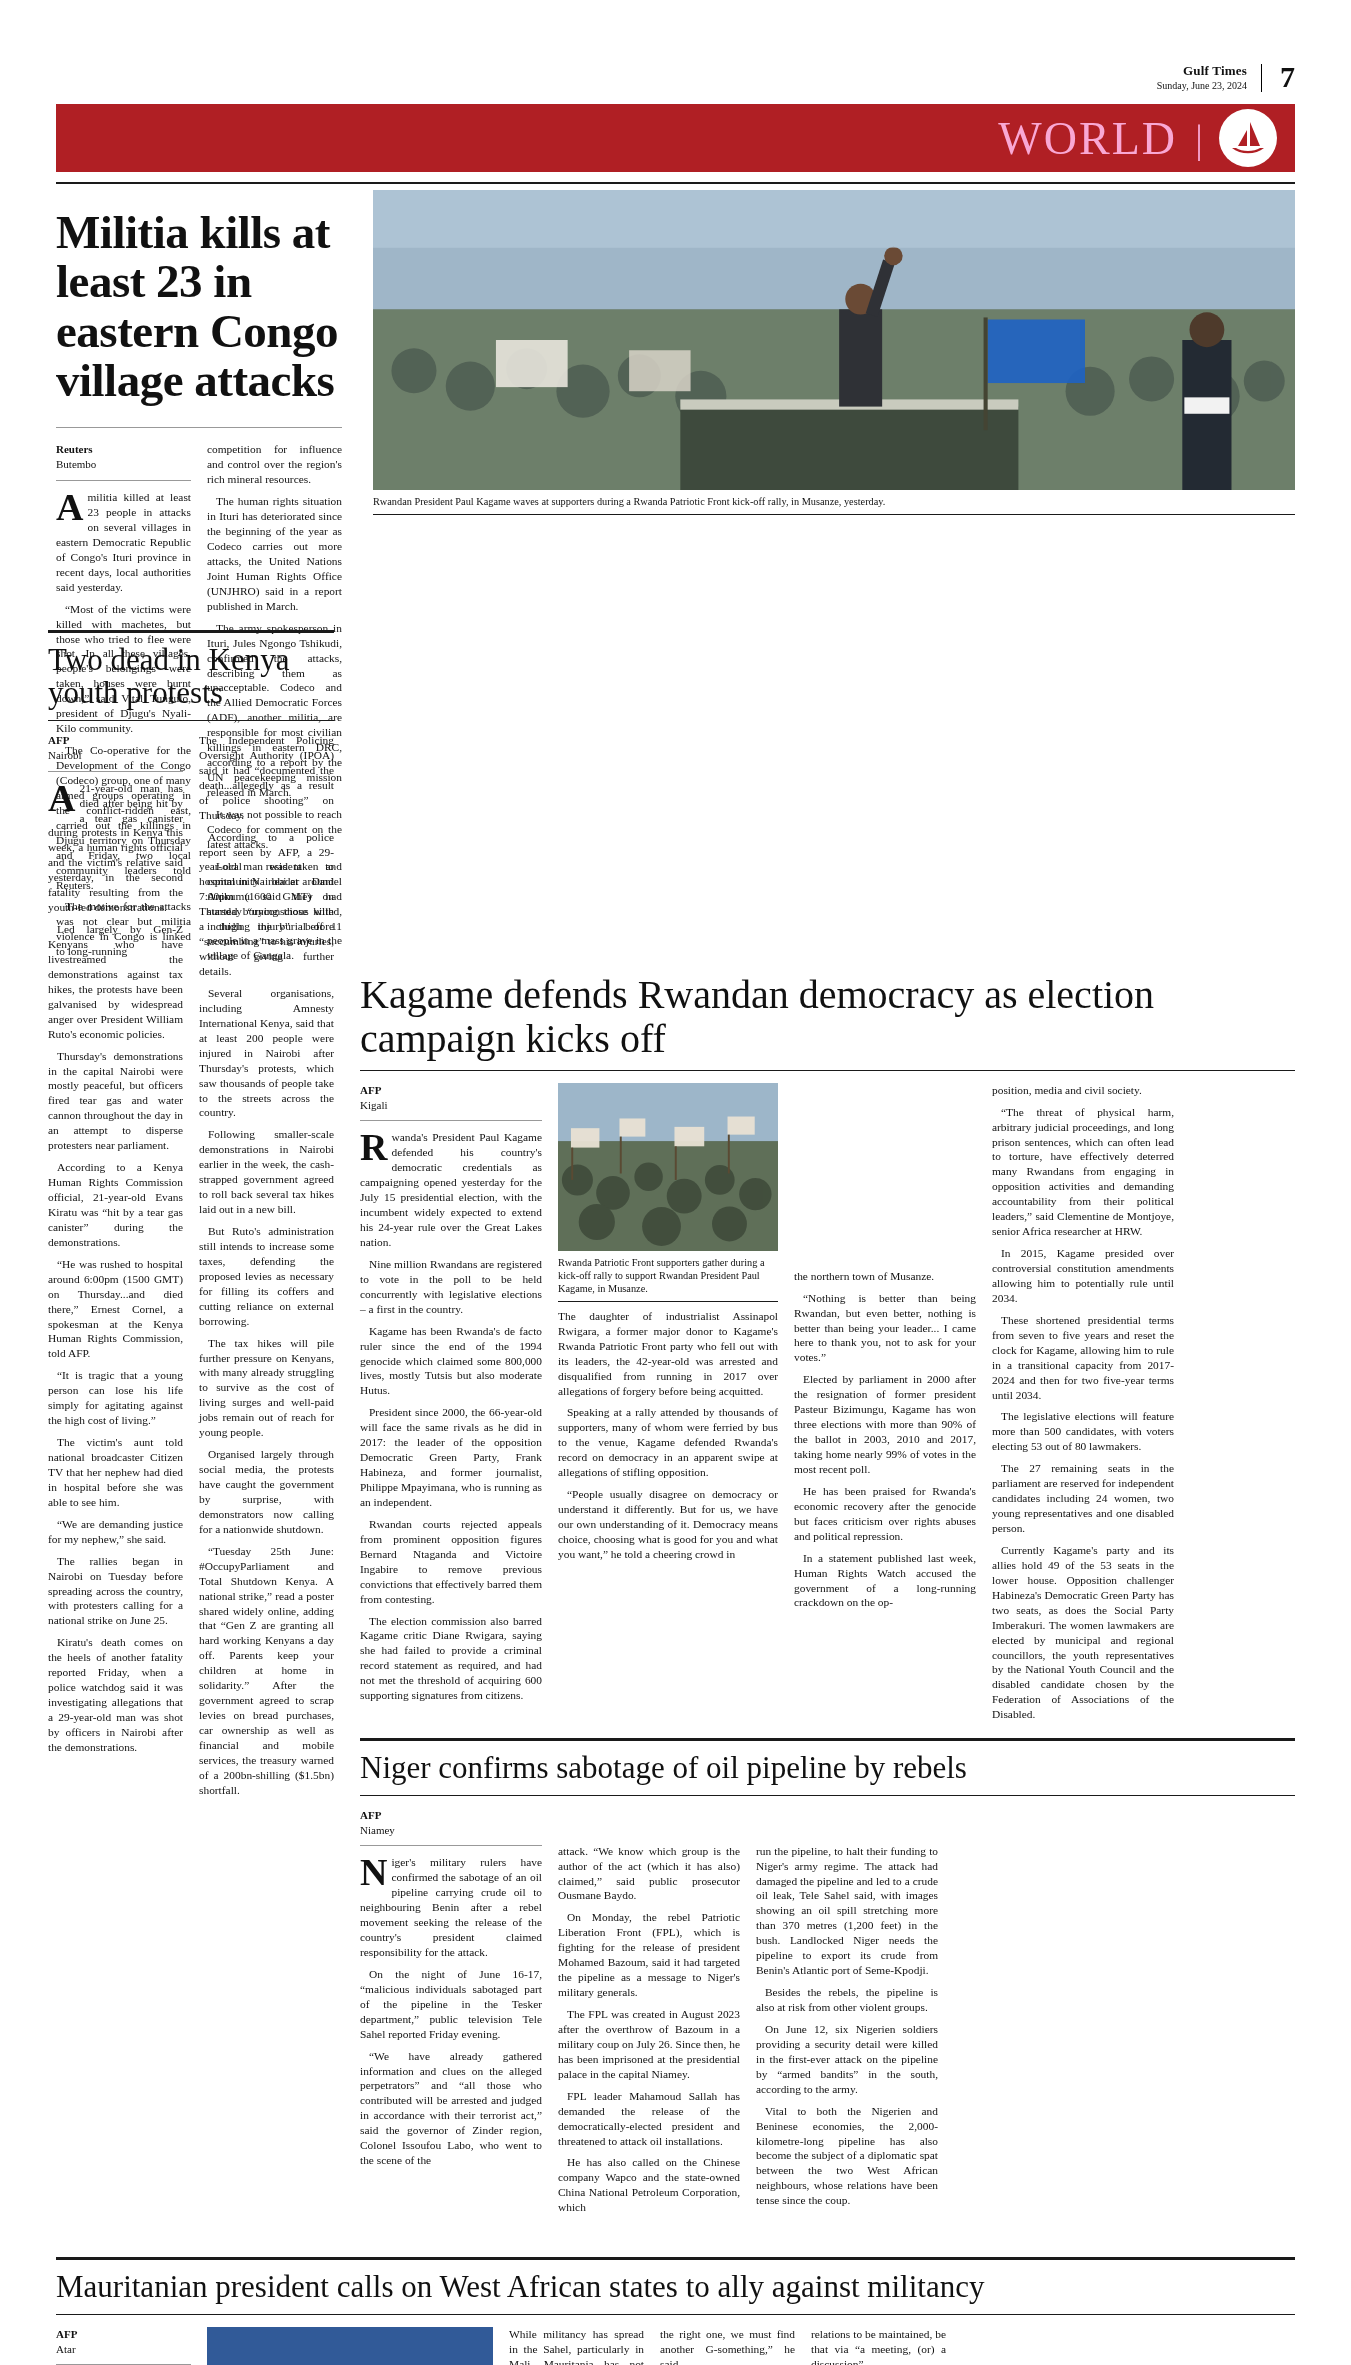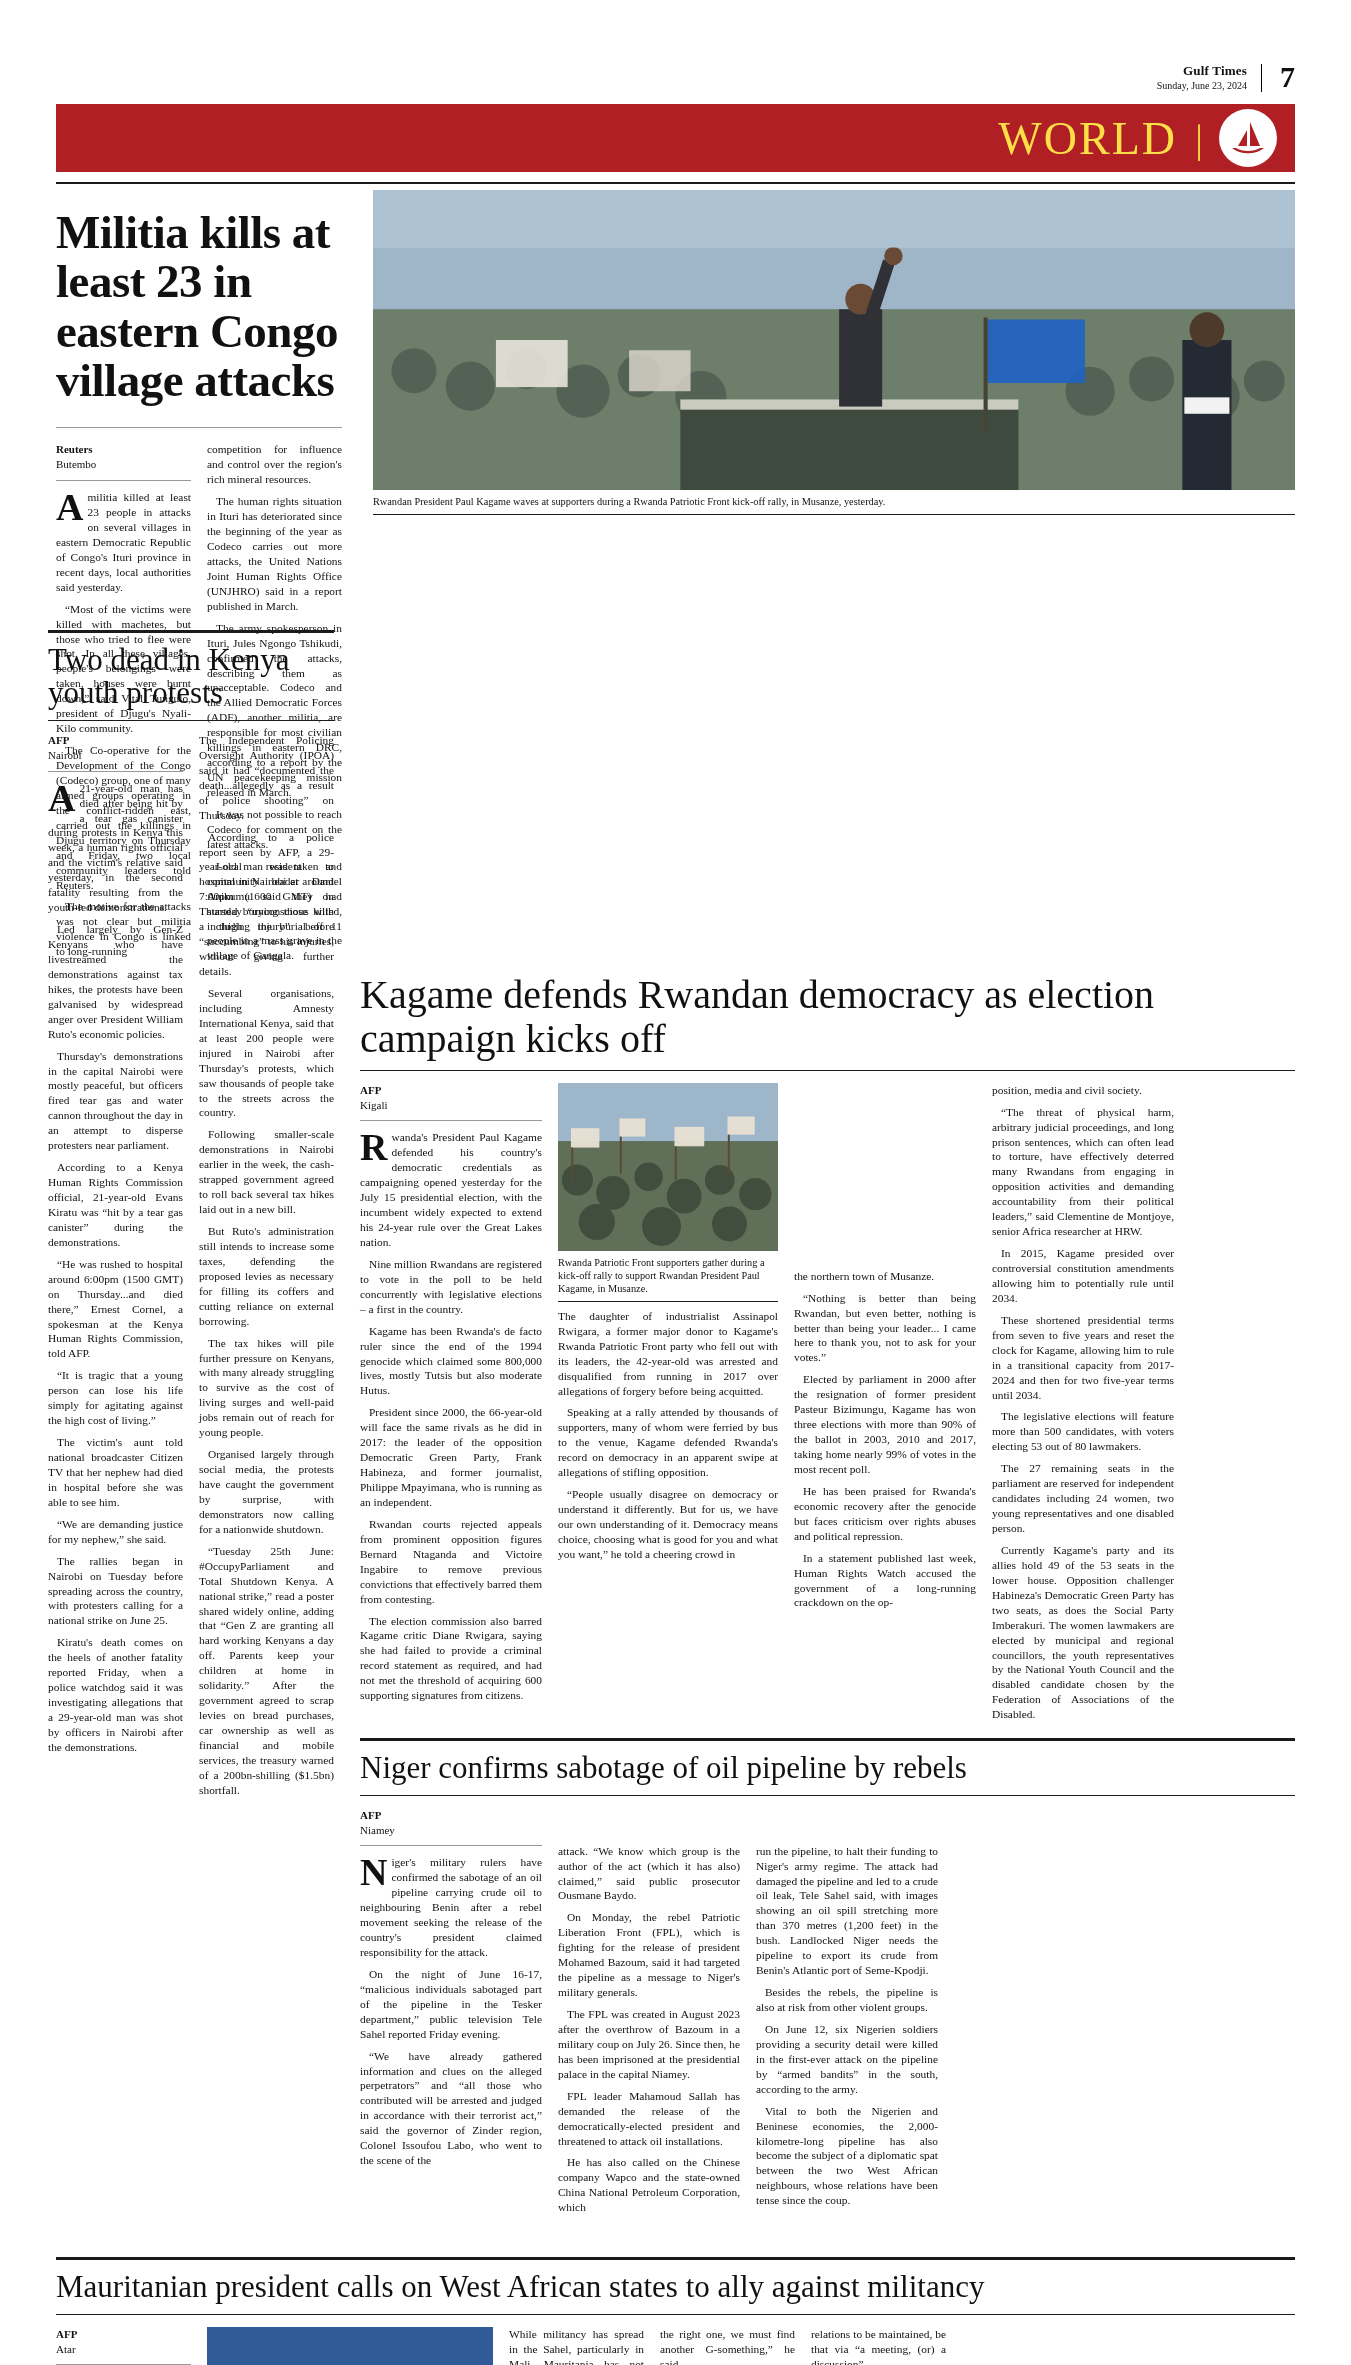--- a/index.html
+++ b/index.html
@@ -33,21 +33,21 @@
 
   
   .band {
     margin-top: 12px;
     height: 68px;
     background: #b01f24;
     display:flex;
     align-items:center;
     justify-content:flex-end;
     padding-right: 18px;
-    color:#fde047;
+    color:#f9a8d4;
   }
   .band-title {
     font-family: "Liberation Serif", serif;
     font-size: 46px;
     letter-spacing: 2px;
     font-weight: 400;
   }
   .band-sep { font-size: 40px; margin: 0 16px 0 18px; opacity:.9; }
   .band-logo {
     width: 58px; height: 58px; border-radius: 50%;

